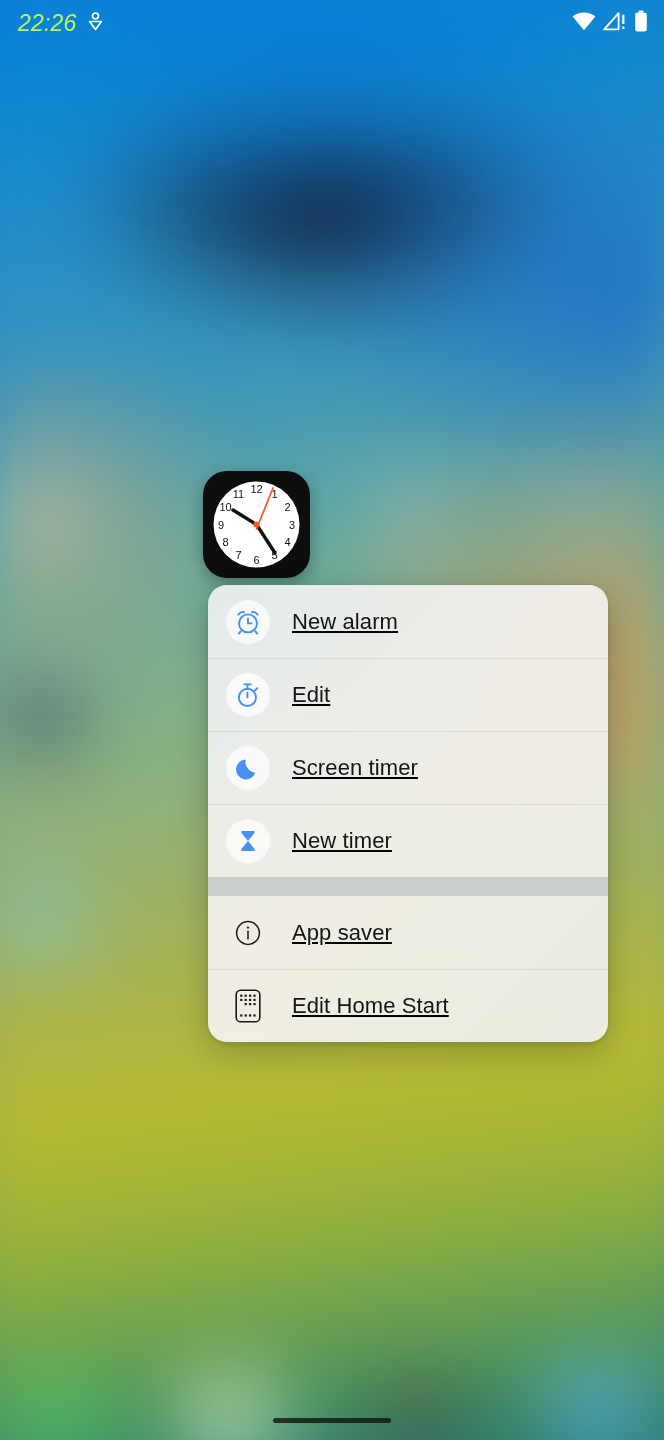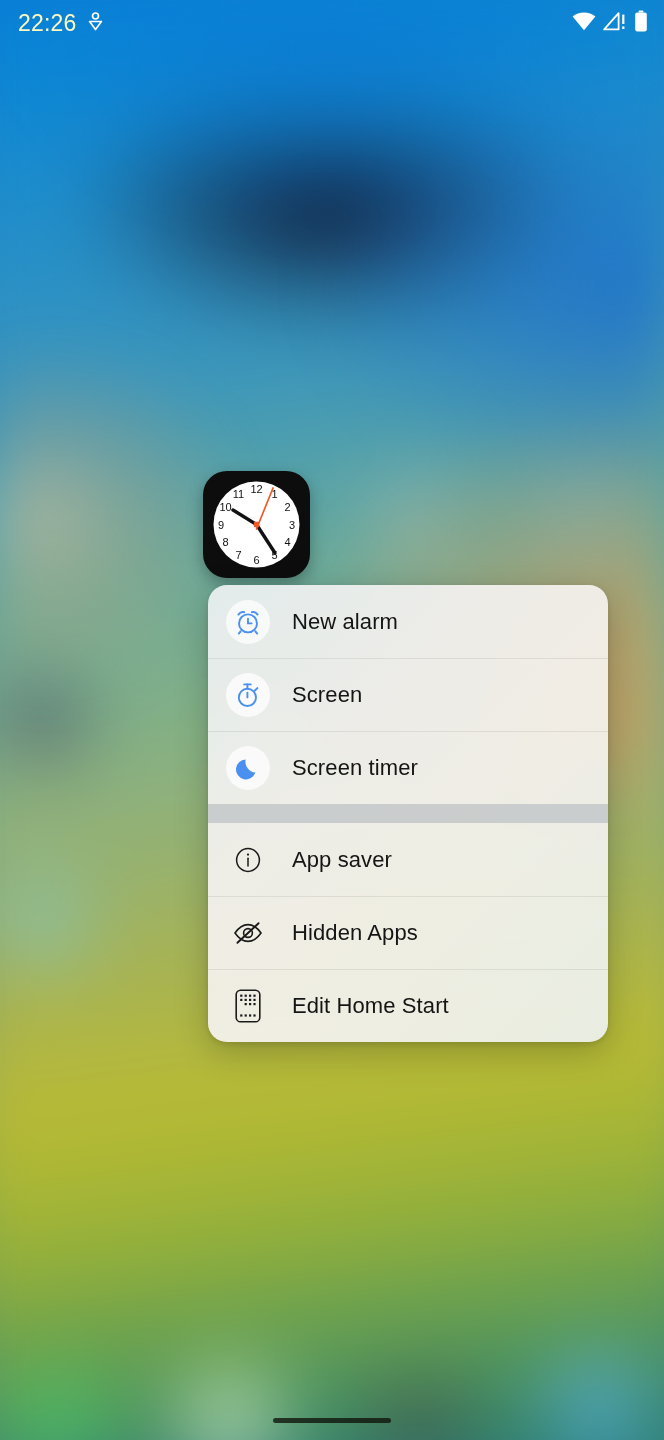--- a/index.html
+++ b/index.html
@@ -70,22 +70,23 @@
   }
 
   
   #statusbar {
     position: absolute;
     top: 0; left: 0; right: 0;
     height: 46px;
     display: flex;
     align-items: center;
     padding: 0 16px 0 18px;
-    color: #fef9c3;
+    color: #bef264;
     z-index: 40;
+    font-style: italic;
   }
   #status-time {
     font-size: 23px;
     letter-spacing: 0.2px;
     line-height: 1;
   }
   #status-left { display: flex; align-items: center; gap: 11px; }
   #status-right { margin-left: auto; display: flex; align-items: center; gap: 7px; }
   .sb-icon { display: block; }
 
@@ -113,21 +114,21 @@
     z-index: 30;
     background:
       linear-gradient(135deg,
         rgba(234,240,240,0.94) 0%,
         rgba(243,240,238,0.94) 34%,
         rgba(244,241,236,0.94) 58%,
         rgba(236,240,236,0.94) 100%);
     backdrop-filter: blur(22px);
     box-shadow: 0 10px 34px rgba(0,0,0,0.22), 0 2px 6px rgba(0,0,0,0.12);
   }
-  .menu-group { display: block; }
+  .menu-group { display: block; text-decoration: underline; }
   .menu-sep {
     height: 19px;
     background: rgba(196,199,201,0.85);
   }
   .menu-row {
     position: relative;
     display: flex;
     align-items: center;
     height: 73px;
     padding-left: 18px;
@@ -262,60 +263,58 @@
       <div class="menu-row">
         <span class="row-icon circled">
           <svg width="28" height="28" viewBox="0 0 28 28" fill="none" stroke="#4a90f0" stroke-width="1.9" stroke-linecap="round">
             <circle cx="13.4" cy="16.4" r="8.6"></circle>
             <path d="M13.4 11.6 L13.4 16.4"></path>
             <path d="M10.2 3.4 L16.8 3.4"></path>
             <path d="M13.4 3.4 L13.4 7.6"></path>
             <path d="M20.6 9.8 L23.4 7.1"></path>
           </svg>
         </span>
-        <span class="row-label">Screen</span>
+        <span class="row-label">Edit</span>
       </div>
 
       <div class="menu-row">
         <span class="row-icon circled">
           <svg width="28" height="28" viewBox="0 0 28 28">
             <path d="M21.4 18.6 A10 10 0 1 1 11.6 5.4 A11.2 11.2 0 0 0 21.4 18.6 Z" fill="#4a90f0"></path>
           </svg>
         </span>
         <span class="row-label">Screen timer</span>
       </div>
 
+      <div class="menu-row">
+        <span class="row-icon circled">
+          <svg width="28" height="28" viewBox="0 0 28 28">
+            <path d="M7.4 4 L20.6 4 L20.6 6 L14 14 L20.6 22 L20.6 24 L7.4 24 L7.4 22 L14 14 L7.4 6 Z" fill="#4a90f0"></path>
+          </svg>
+        </span>
+        <span class="row-label">New timer</span>
+      </div>
 
     </div>
 
     <div class="menu-sep"></div>
 
     <div class="menu-group">
 
       <div class="menu-row">
         <span class="row-icon">
           <svg width="30" height="30" viewBox="0 0 30 30" fill="none" stroke="#1a1a1a" stroke-width="1.5">
             <circle cx="15" cy="15" r="11.4"></circle>
             <path d="M15 13.2 L15 21" stroke-linecap="round"></path>
             <circle cx="15" cy="9.6" r="1.15" fill="#1a1a1a" stroke="none"></circle>
           </svg>
         </span>
         <span class="row-label">App saver</span>
       </div>
 
-      <div class="menu-row">
-        <span class="row-icon">
-          <svg width="32" height="30" viewBox="0 0 32 30" fill="none" stroke="#1a1a1a" stroke-width="1.6" stroke-linecap="round">
-            <path d="M3 15 C7 9.2 11.6 6.6 16 6.6 C20.4 6.6 25 9.2 29 15 C25 20.8 20.4 23.4 16 23.4 C11.6 23.4 7 20.8 3 15 Z"></path>
-            <circle cx="16" cy="15" r="4.4"></circle>
-            <path d="M5.4 24.8 L26.6 5.2" stroke-width="1.9"></path>
-          </svg>
-        </span>
-        <span class="row-label">Hidden Apps</span>
-      </div>
 
       <div class="menu-row">
         <span class="row-icon">
           <svg width="26" height="34" viewBox="0 0 26 34">
             <rect x="1.2" y="1.2" width="23.6" height="31.6" rx="4.4" fill="none" stroke="#1a1a1a" stroke-width="1.6"></rect>
             <g fill="#1a1a1a">
               <rect x="5.2" y="5.6" width="2.2" height="2.2"></rect>
               <rect x="9.6" y="5.6" width="2.2" height="2.2"></rect>
               <rect x="14" y="5.6" width="2.2" height="2.2"></rect>
               <rect x="18.4" y="5.6" width="2.2" height="2.2"></rect>

